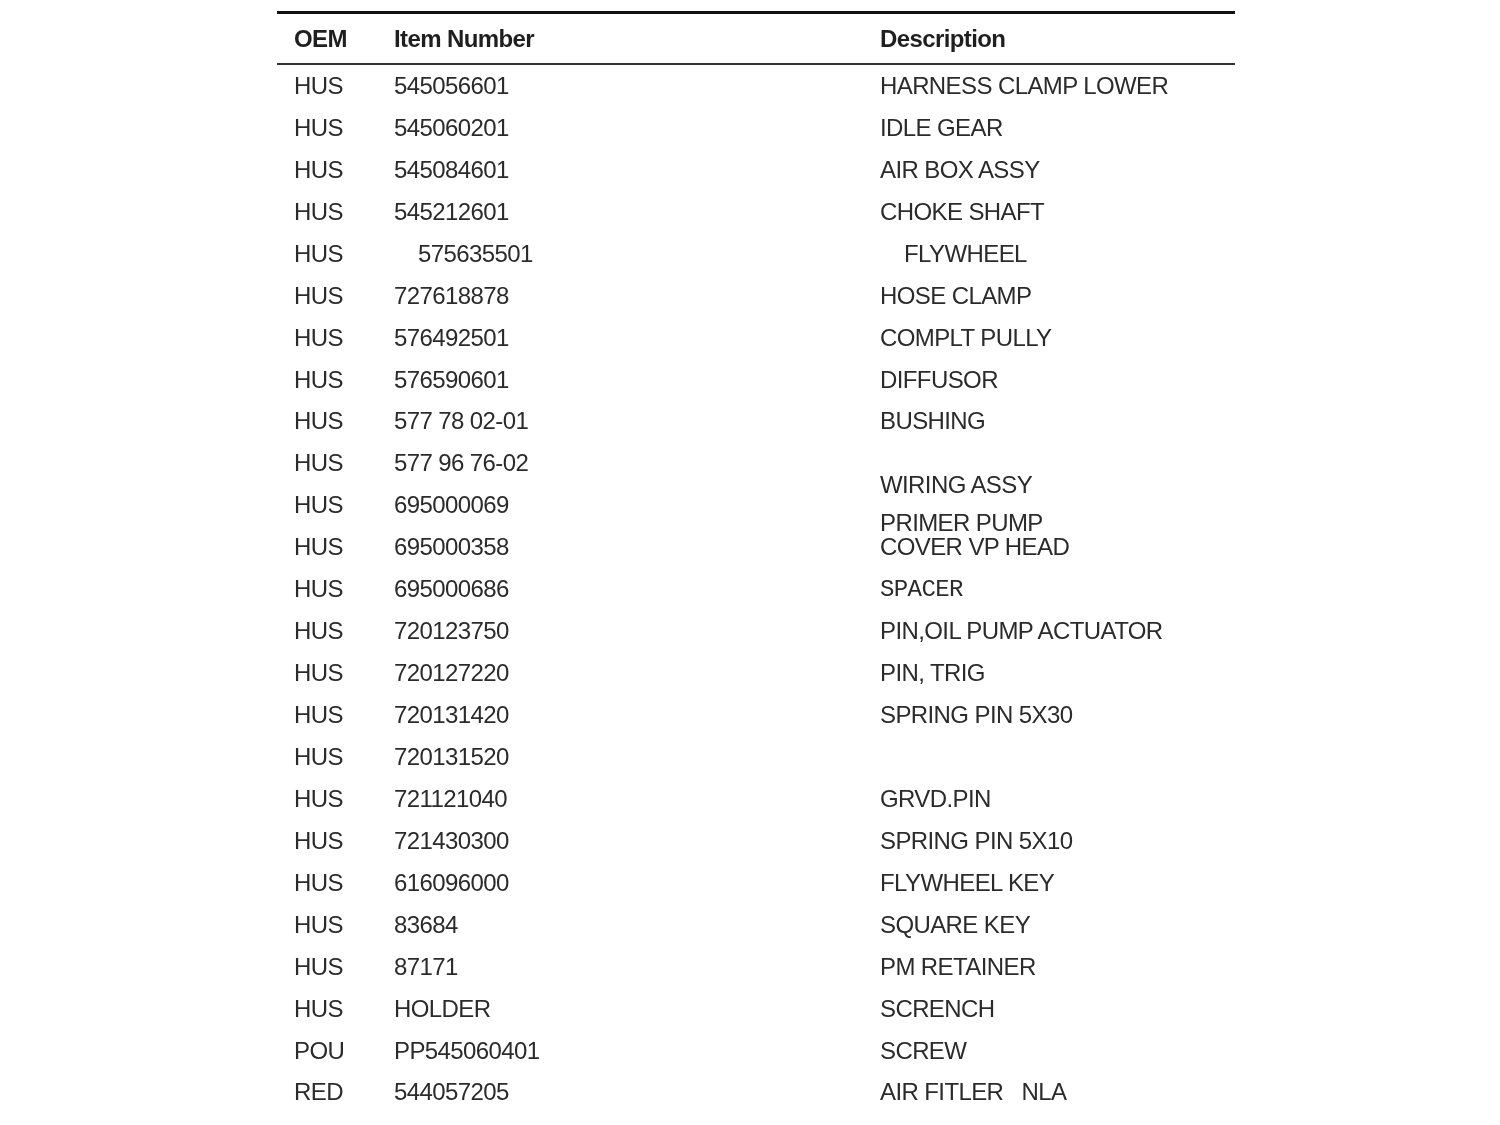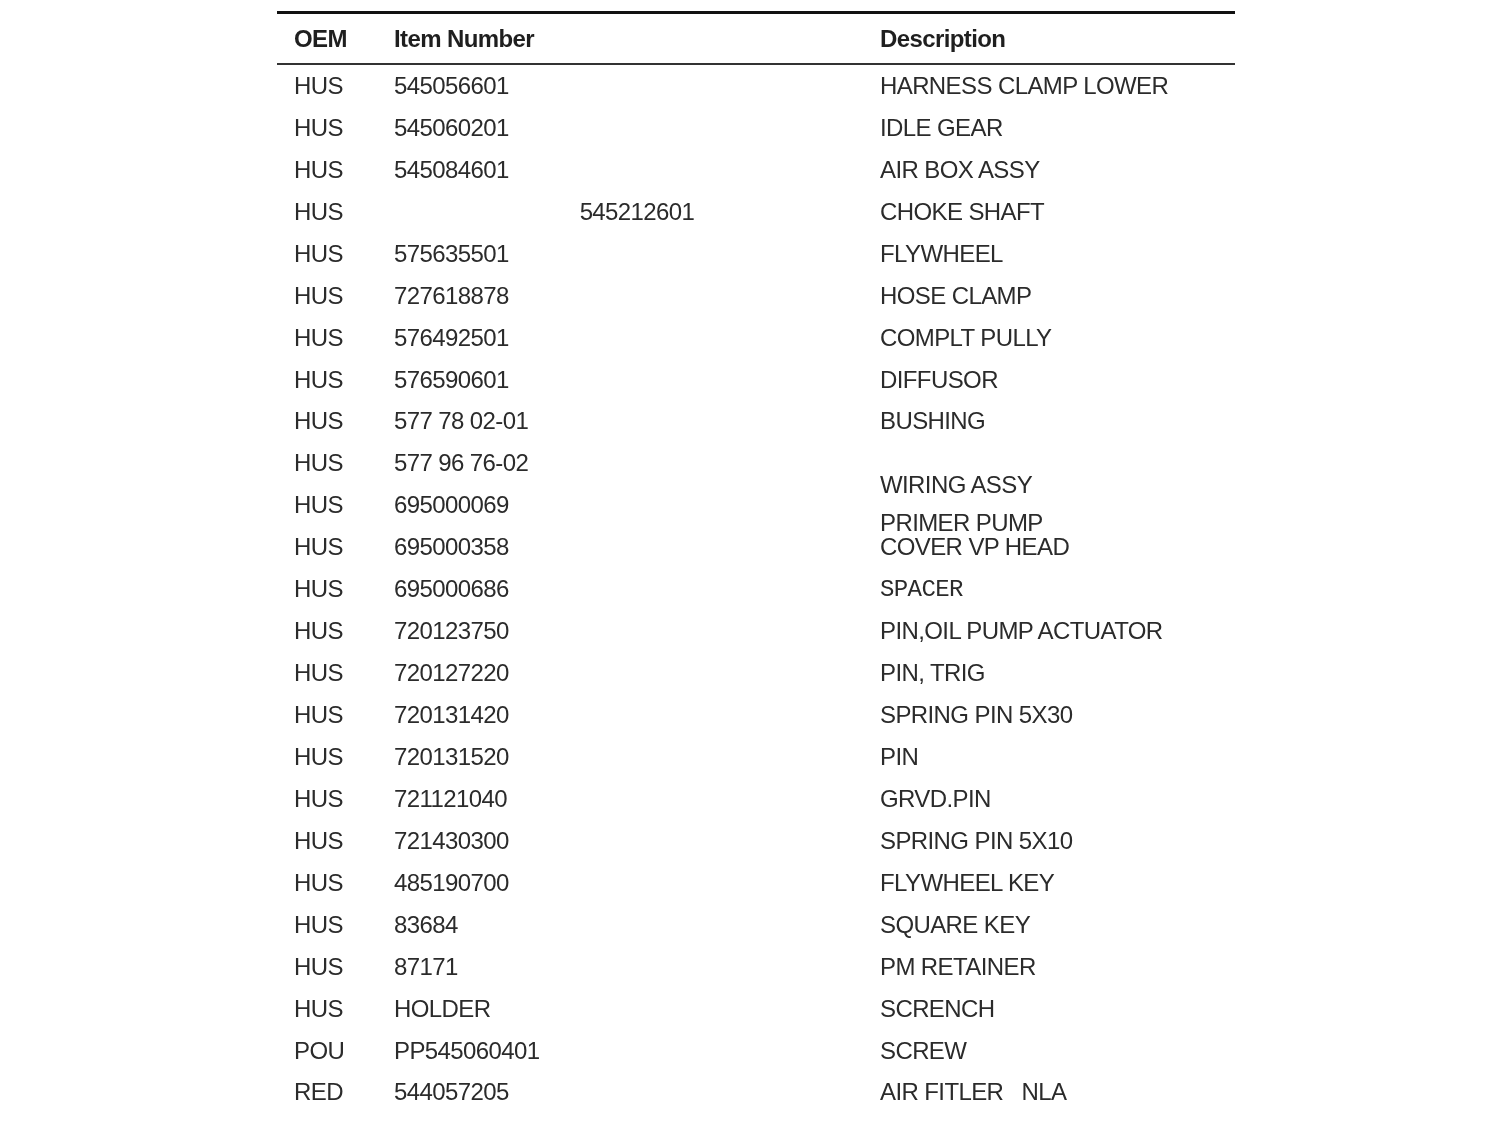--- a/index.html
+++ b/index.html
@@ -38,26 +38,26 @@
         <div class="c-item" style="white-space: pre;">545060201</div>
         <div class="c-desc" style="white-space: pre;">IDLE GEAR</div>
       </div>
       <div class="row body-row">
         <div class="c-oem" style="white-space: pre;">HUS</div>
         <div class="c-item" style="white-space: pre;">545084601</div>
         <div class="c-desc" style="white-space: pre;">AIR BOX ASSY</div>
       </div>
       <div class="row body-row">
         <div class="c-oem" style="white-space: pre;">HUS</div>
-        <div class="c-item" style="white-space: pre; text-align: center;">545212601</div>
+        <div class="c-item" style="white-space: pre;">545212601</div>
         <div class="c-desc" style="white-space: pre;">CHOKE SHAFT</div>
       </div>
       <div class="row body-row">
         <div class="c-oem" style="white-space: pre;">HUS</div>
-        <div class="c-item" style="white-space: pre;">575635501</div>
+        <div class="c-item" style="white-space: pre; margin-left: 24px;">575635501</div>
         <div class="c-desc" style="white-space: pre;">FLYWHEEL</div>
       </div>
       <div class="row body-row">
         <div class="c-oem" style="white-space: pre;">HUS</div>
         <div class="c-item" style="white-space: pre;">727618878</div>
         <div class="c-desc" style="white-space: pre;">HOSE CLAMP</div>
       </div>
       <div class="row body-row">
         <div class="c-oem" style="white-space: pre;">HUS</div>
         <div class="c-item" style="white-space: pre;">576492501</div>
@@ -104,35 +104,34 @@
         <div class="c-desc" style="white-space: pre;">PIN, TRIG</div>
       </div>
       <div class="row body-row">
         <div class="c-oem" style="white-space: pre;">HUS</div>
         <div class="c-item" style="white-space: pre;">720131420</div>
         <div class="c-desc" style="white-space: pre;">SPRING PIN 5X30</div>
       </div>
       <div class="row body-row">
         <div class="c-oem" style="white-space: pre;">HUS</div>
         <div class="c-item" style="white-space: pre;">720131520</div>
-        <div class="c-desc" style="white-space: pre;">PIN</div>
       </div>
       <div class="row body-row">
         <div class="c-oem" style="white-space: pre;">HUS</div>
         <div class="c-item" style="white-space: pre;">721121040</div>
         <div class="c-desc" style="white-space: pre;">GRVD.PIN</div>
       </div>
       <div class="row body-row">
         <div class="c-oem" style="white-space: pre;">HUS</div>
         <div class="c-item" style="white-space: pre;">721430300</div>
         <div class="c-desc" style="white-space: pre;">SPRING PIN 5X10</div>
       </div>
       <div class="row body-row">
         <div class="c-oem" style="white-space: pre;">HUS</div>
-        <div class="c-item" style="white-space: pre;">485190700</div>
+        <div class="c-item" style="white-space: pre;">616096000</div>
         <div class="c-desc" style="white-space: pre;">FLYWHEEL KEY</div>
       </div>
       <div class="row body-row">
         <div class="c-oem" style="white-space: pre;">HUS</div>
         <div class="c-item" style="white-space: pre;">83684</div>
         <div class="c-desc" style="white-space: pre;">SQUARE KEY</div>
       </div>
       <div class="row body-row">
         <div class="c-oem" style="white-space: pre;">HUS</div>
         <div class="c-item" style="white-space: pre;">87171</div>

